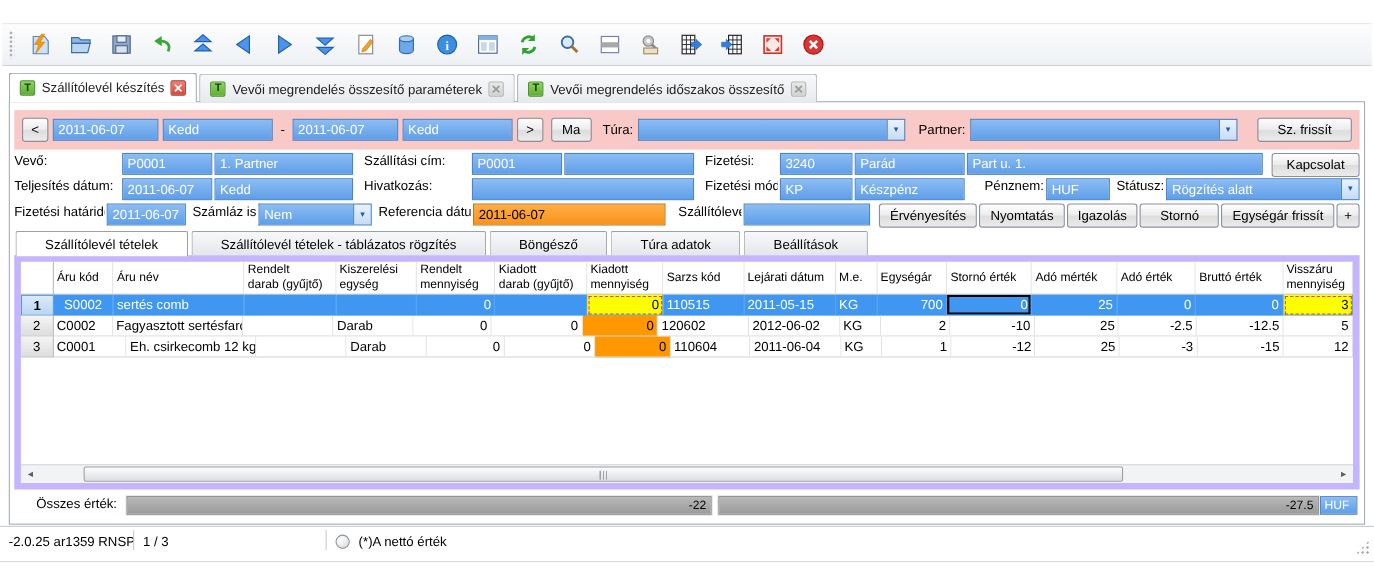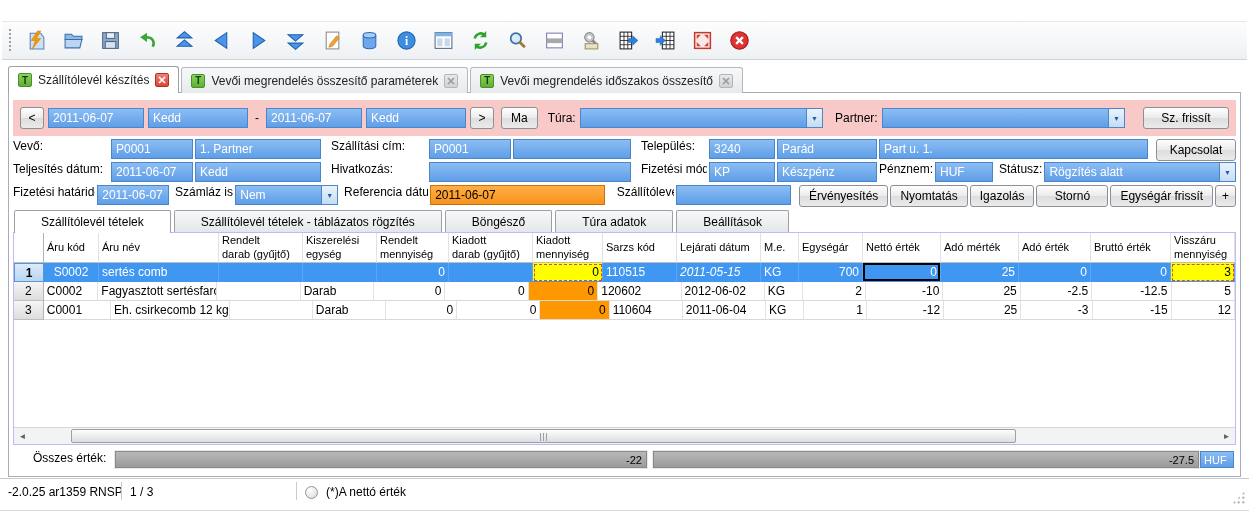--- a/index.html
+++ b/index.html
@@ -55,21 +55,21 @@
   .formrow .flabel { overflow: hidden; }
 
   
   .subtabs { margin: 2px 4px 0 5px; display: flex; gap: 3px; height: 22px; position: relative; z-index: 2; }
   .subtab { display: flex; align-items: center; padding: 0 26px; height: 22px;
     background: linear-gradient(#f7f8f9, #e4e7ea); border: 1px solid #9aa1a9; border-bottom: none;
     border-radius: 2px 2px 0 0; font-size: 12px; cursor: pointer; white-space: nowrap; }
   .subtab.active { background: #fff; position: relative; top: 0; height: 23px; }
 
   
-  .gridpanel { margin: 0 4px; height: 213px; border: 1px solid #c4b5fd; background: #fff; position: relative; overflow: hidden; }
+  .gridpanel { margin: 0 4px; height: 213px; border: 6px solid #c4b5fd; background: #fff; position: relative; overflow: hidden; }
   .trow { display: flex; }
   .tcell { border-right: 1px solid #e2e2e2; border-bottom: 1px solid #d8d8d8; font-size: 12px;
     padding: 0 3px; height: 19px; line-height: 18px; white-space: nowrap; overflow: hidden; background: #fff; color: #000; }
   .thead .tcell { height: 30px; background: #fff; border-bottom: 1px solid #b9bfc7; font-size: 11px;
     line-height: 1.2; white-space: pre-line; display: flex; align-items: center; padding: 0 3px; }
   .rownumcell { background: linear-gradient(#f5f5f5, #dddddd); border-right: 1px solid #aeb4bc;
     border-bottom: 1px solid #b9bfc7; text-align: center; font-size: 12px; }
   .trow.selected .tcell { background: #3f97f2; color: #fff; border-right-color: #5ea6f2; border-bottom-color: #3f97f2; }
   .trow.selected .rownumcell { background: linear-gradient(#dceafa, #b9d6f2); color: #000; font-weight: bold;
     border: 1px solid #5a96d2; border-bottom-color: #5a96d2; }
@@ -301,36 +301,36 @@
     </div>
 
     <div class="formarea">
       <div class="formrow">
         <span class="flabel" style="width:96px">Vevő:</span>
         <span class="bluefield" style="width:82px">P0001</span>
         <span class="bluefield" style="width:126px">1. Partner</span>
         <span class="flabel" style="width:96px;margin-left:8px">Szállítási cím:</span>
         <span class="bluefield" style="width:82px">P0001</span>
         <span class="bluefield" style="width:118px"></span>
-        <span class="flabel" style="width:66px;margin-left:8px">Település:</span>
+        <span class="flabel" style="width:66px;margin-left:8px">Fizetési:</span>
         <span class="bluefield" style="width:66px">3240</span>
         <span class="bluefield" style="width:100px">Parád</span>
         <span class="bluefield" style="flex:1">Part u. 1.</span>
         <button class="btn" style="width:80px;margin-left:6px">Kapcsolat</button>
       </div>
       <div class="formrow">
         <span class="flabel" style="width:96px">Teljesítés dátum:</span>
         <span class="bluefield" style="width:82px">2011-06-07</span>
         <span class="bluefield" style="width:126px">Kedd</span>
         <span class="flabel" style="width:96px;margin-left:8px">Hivatkozás:</span>
         <span class="bluefield" style="width:202px"></span>
         <span class="flabel" style="width:66px;margin-left:8px">Fizetési mód:</span>
         <span class="bluefield" style="width:66px">KP</span>
         <span class="bluefield" style="width:100px">Készpénz</span>
-        <span class="flabel" style="margin-left:0">Pénznem:</span>
+        <span class="flabel" style="margin-left:16px">Pénznem:</span>
         <span class="bluefield" style="width:58px">HUF</span>
         <span class="flabel" style="margin-left:4px">Státusz:</span>
         <span class="combo" style="flex:1">
           <span class="bluefield">Rögzítés alatt</span>
           <span class="carw">▼</span>
         </span>
       </div>
       <div class="formrow">
         <span class="flabel" style="width:96px">Fizetési határidő:</span>
         <span class="bluefield" style="width:82px">2011-06-07</span>
@@ -373,38 +373,38 @@
             <div class="tcell" style="width: 72px;">Rendelt
 mennyiség</div>
             <div class="tcell" style="width: 84px;">Kiadott
 darab (gyűjtő)</div>
             <div class="tcell" style="width: 70px;">Kiadott
 mennyiség</div>
             <div class="tcell" style="width: 74px;">Sarzs kód</div>
             <div class="tcell" style="width: 84px;">Lejárati dátum</div>
             <div class="tcell" style="width: 38px;">M.e.</div>
             <div class="tcell" style="width: 64px;">Egységár</div>
-            <div class="tcell" style="width: 78px;">Nettó érték</div>
+            <div class="tcell" style="width: 78px;">Stornó érték</div>
             <div class="tcell" style="width: 78px;">Adó mérték</div>
             <div class="tcell" style="width: 72px;">Adó érték</div>
             <div class="tcell" style="width: 80px;">Bruttó érték</div>
             <div class="tcell" style="width: 64px;">Visszáru
 mennyiség</div>
           </div>
           <div class="trow selected">
             <div class="tcell rownumcell" style="width: 30px;">1</div>
             <div class="tcell" style="width: 55px; text-align: center;">S0002</div>
             <div class="tcell" style="width: 120px;">sertés comb</div>
             <div class="tcell num" style="width: 84px;"></div>
             <div class="tcell" style="width: 74px;"></div>
             <div class="tcell num" style="width: 72px;">0</div>
             <div class="tcell num" style="width: 84px;"></div>
             <div class="tcell num cell-hl-yellow" style="width: 70px;">0</div>
             <div class="tcell" style="width: 74px;">110515</div>
-            <div class="tcell" style="width: 84px; font-style: italic;">2011-05-15</div>
+            <div class="tcell" style="width: 84px;">2011-05-15</div>
             <div class="tcell" style="width: 38px;">KG</div>
             <div class="tcell num" style="width: 64px;">700</div>
             <div class="tcell num cell-focus" style="width: 78px;">0</div>
             <div class="tcell num" style="width: 78px;">25</div>
             <div class="tcell num" style="width: 72px;">0</div>
             <div class="tcell num" style="width: 80px;">0</div>
             <div class="tcell num cell-hl-yellow" style="width: 64px;">3</div>
           </div>
           <div class="trow">
             <div class="tcell rownumcell" style="width: 30px;">2</div>

